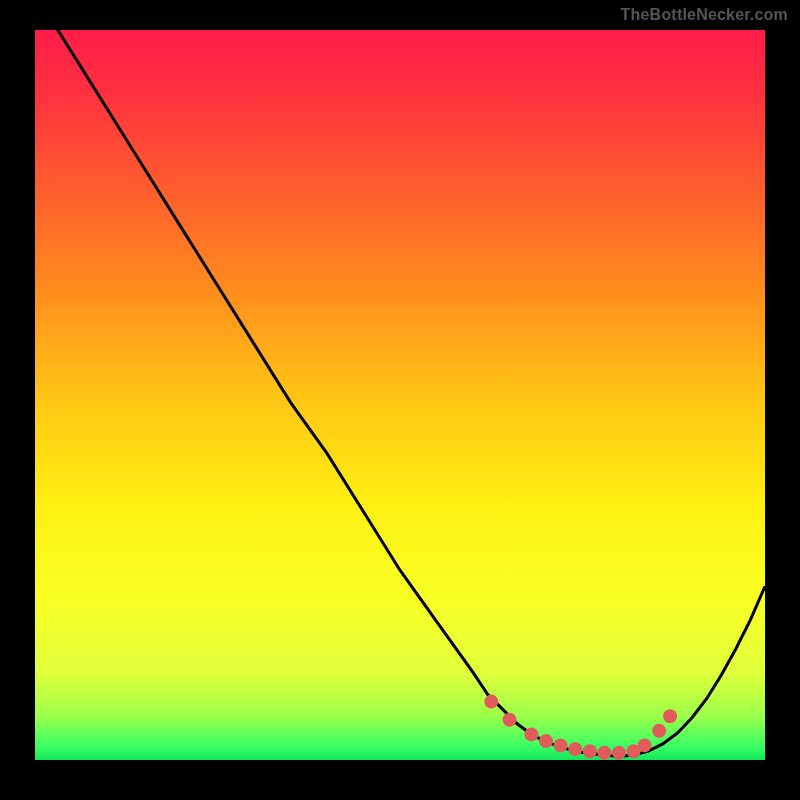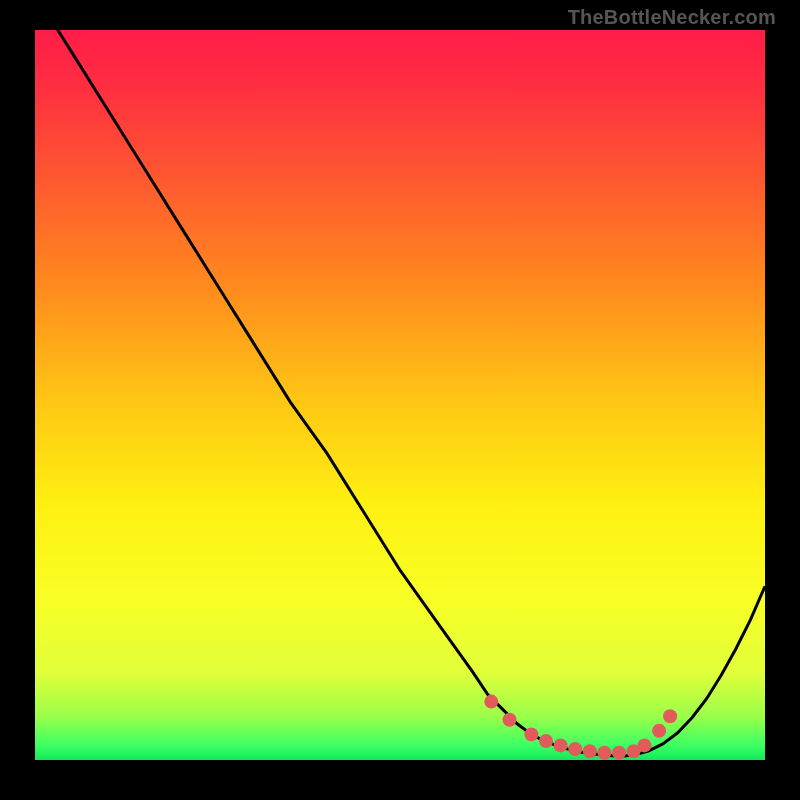--- a/index.html
+++ b/index.html
@@ -12,23 +12,23 @@
     font-family: Arial, Helvetica, sans-serif;
   }
   .wrap {
     position: relative;
     width: 800px;
     height: 800px;
   }
   .watermark {
     position: absolute;
     top: 6px;
-    right: 24px;
+    right: 12px;
     color: #555555;
-    font-size: 20px;
+    font-size: 16px;
     font-weight: 600;
     letter-spacing: 0.2px;
     margin-left: 20px;
   }
   svg {
     position: absolute;
     top: 0;
     left: 0;
   }
 </style>

